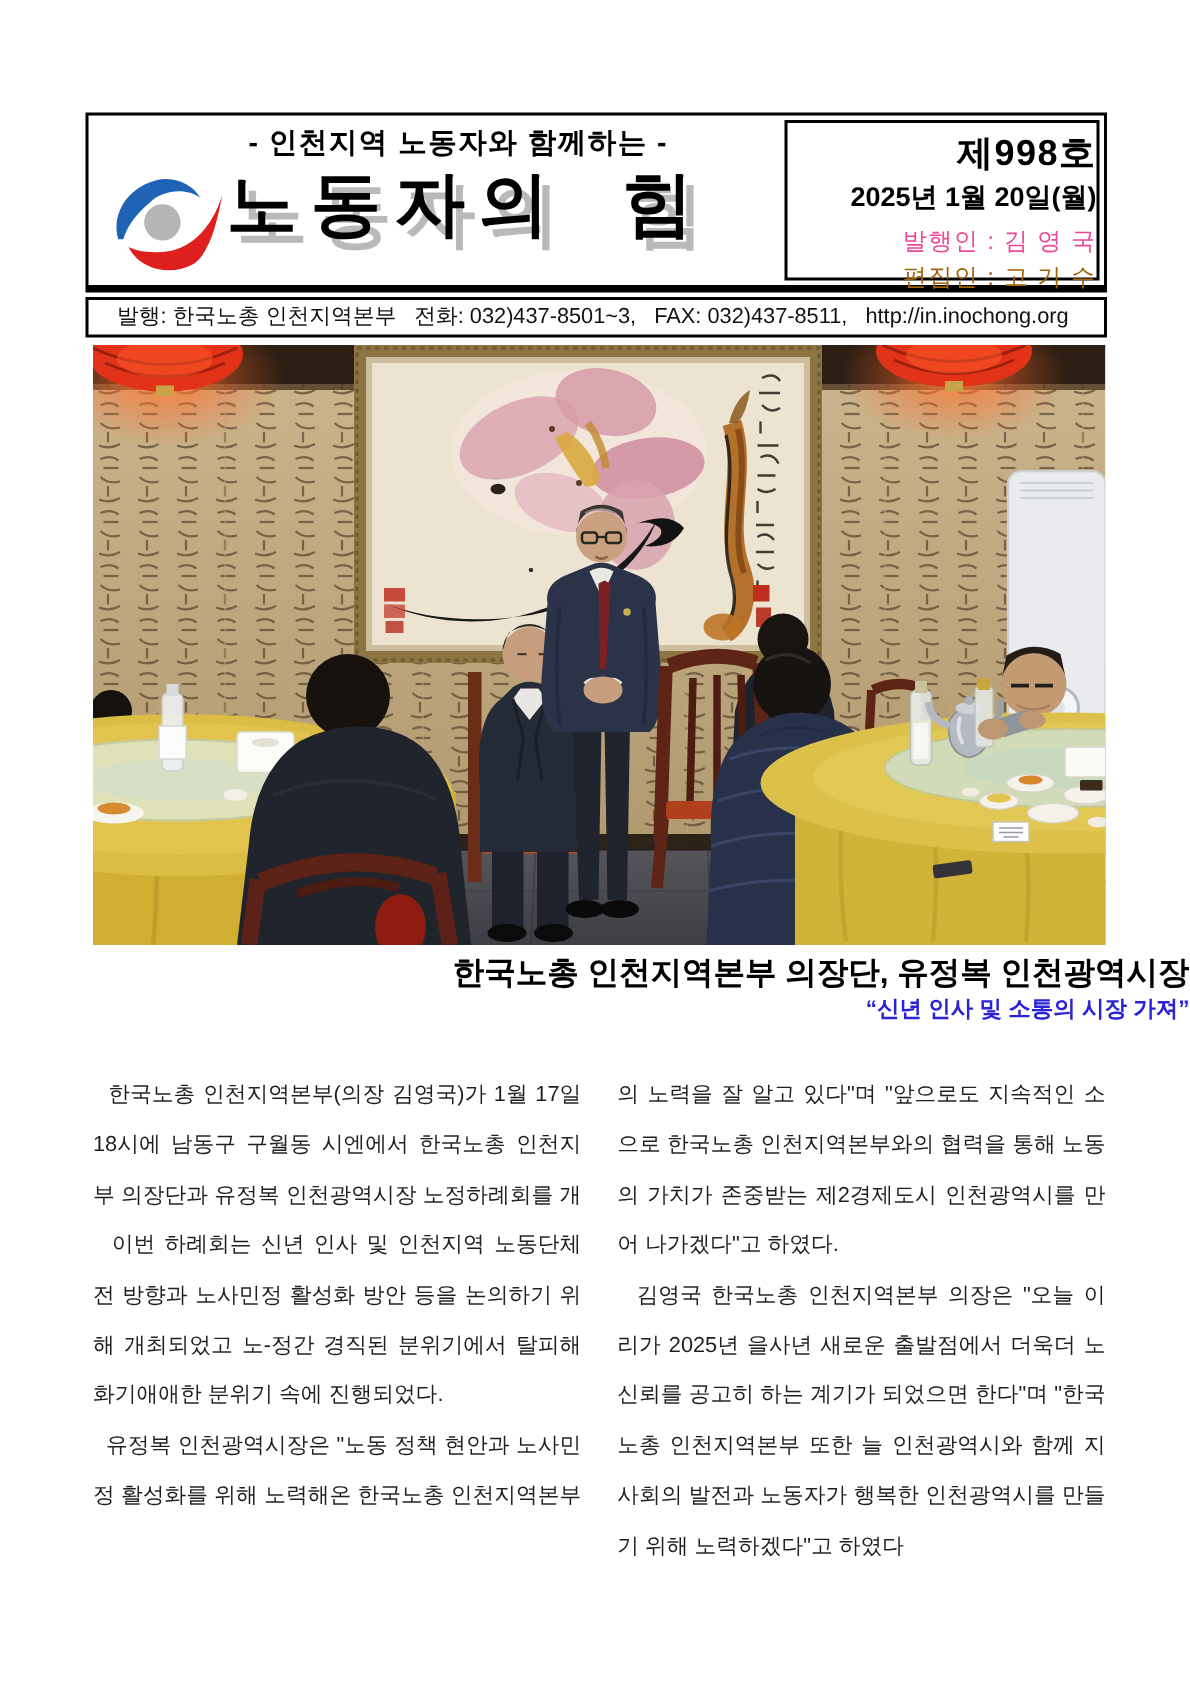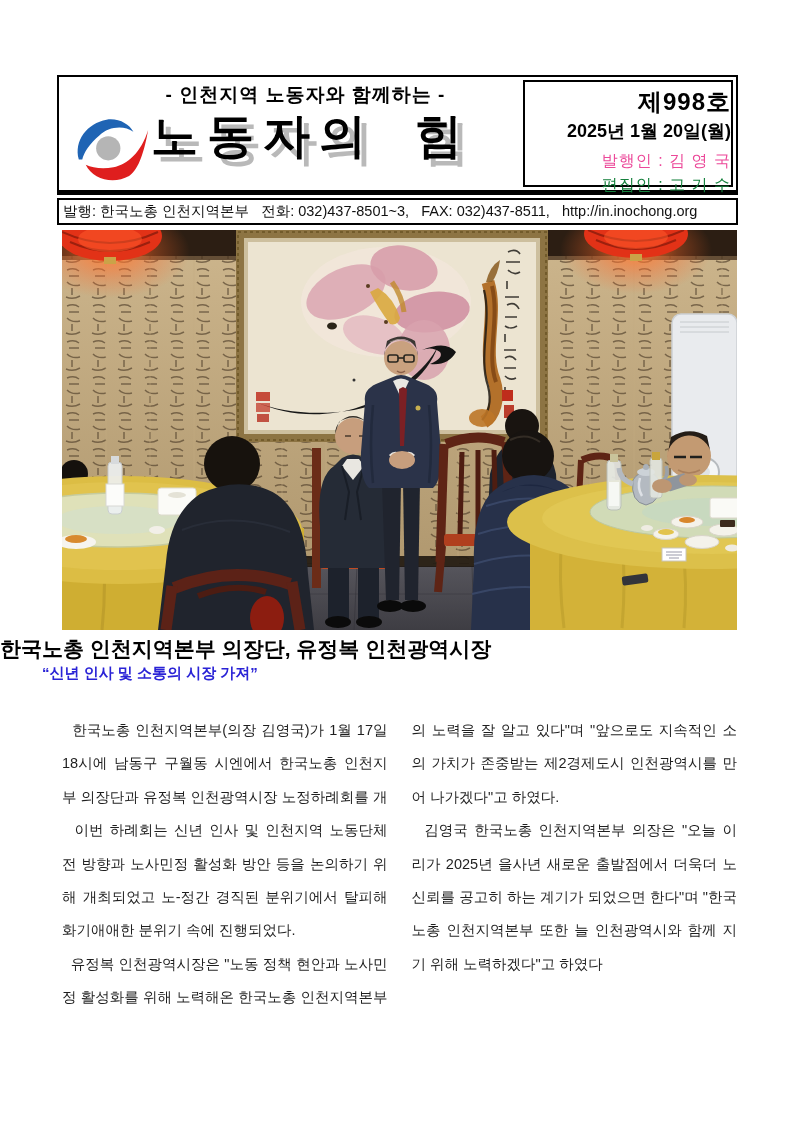--- a/index.html
+++ b/index.html
@@ -12,33 +12,33 @@
   .mh-left { position:absolute; left:0; top:0; bottom:0; right:184px; }
   .tagline { margin-top:5px; text-align:center; font-size:19px; font-weight:700; letter-spacing:1px; }
   .logo { position:absolute; left:6px; top:34px; width:90px; height:78px; }
   .title { position:absolute; left:92px; top:28px; font-size:47px; font-weight:900; white-space:nowrap;
            letter-spacing:9px; word-spacing:18px; text-shadow:7px 7px 0 #b9b9b9; }
   .mh-right { position:absolute; right:3px; top:3px; bottom:3px; width:210px; border:2px solid #000;
               box-sizing:border-box; text-align:right; background:#fff; }
   .issue { font-size:24px; font-weight:800; margin-top:4px; letter-spacing:1px; }
   .mdate { font-size:18px; font-weight:700; margin-top:1px; }
   .pub { font-size:16px; margin-top:8px; letter-spacing:1px; color:#ec4899; }
-  .ed  { font-size:16px; margin-top:3px; letter-spacing:1px; color:#15803d; }
+  .ed  { font-size:16px; margin-top:3px; letter-spacing:1px; color:#a16207; }
 
   
   .infobar { position:absolute; left:57px; top:198px; width:681px; height:27px; border:2px solid #000;
-             box-sizing:border-box; font-size:14.5px; line-height:22px; padding-left:4px;
+             box-sizing:border-box; font-size:14.5px; line-height:22px; padding-left:19px;
              white-space:pre; overflow:hidden; color:#111; }
 
   
   .photo { position:absolute; left:62px; top:230px; width:675px; height:400px; overflow:hidden; }
   .photo svg { display:block; }
 
   
-  .headline { position:absolute; left:0; top:636px; width:100%; text-align:left; }
+  .headline { position:absolute; left:0; top:636px; width:100%; text-align:right; }
   .hl1 { font-size:21px; font-weight:900; line-height:25px; }
   .hl2 { font-size:21px; font-weight:900; line-height:24px; }
   .hlsub { font-size:15px; font-weight:800; color:#2a23d6; line-height:20px; margin-top:2px;padding-left:42px; }
 
   
   .article { position:absolute; left:62px; top:714px; width:675px; display:flex; gap:24px; }
   .col { flex:1; min-width:0; }
   .tl { font-size:14.5px; line-height:33.4px; height:33.4px; color:#1f1f1f; overflow:hidden;
         text-align:justify; text-align-last:justify; white-space:pre-wrap; }
   .tl.noj { text-align-last:auto; }
@@ -355,23 +355,25 @@
       <div class="tl">부 의장단과 유정복 인천광역시장 노정하례회를 개최</div>
       <div class="tl">  이번 하례회는 신년 인사 및 인천지역 노동단체 발</div>
       <div class="tl">전 방향과 노사민정 활성화 방안 등을 논의하기 위</div>
       <div class="tl">해 개최되었고 노-정간 경직된 분위기에서 탈피해</div>
       <div class="tl noj">화기애애한 분위기 속에 진행되었다.</div>
       <div class="tl">  유정복 인천광역시장은 "노동 정책 현안과 노사민</div>
       <div class="tl">정 활성화를 위해 노력해온 한국노총 인천지역본부</div>
     </div>
     <div class="col">
       <div class="tl">의 노력을 잘 알고 있다"며 "앞으로도 지속적인 소통</div>
+      <div class="tl">으로 한국노총 인천지역본부와의 협력을 통해 노동</div>
       <div class="tl">의 가치가 존중받는 제2경제도시 인천광역시를 만들</div>
       <div class="tl noj">어 나가겠다"고 하였다.</div>
       <div class="tl">  김영국 한국노총 인천지역본부 의장은 "오늘 이 자</div>
       <div class="tl">리가 2025년 을사년 새로운 출발점에서 더욱더 노정</div>
       <div class="tl">신뢰를 공고히 하는 계기가 되었으면 한다"며 "한국</div>
       <div class="tl">노총 인천지역본부 또한 늘 인천광역시와 함께 지역</div>
+      <div class="tl">사회의 발전과 노동자가 행복한 인천광역시를 만들</div>
       <div class="tl noj">기 위해 노력하겠다"고 하였다</div>
     </div>
   </div>
 
 </div>
 
 </body></html>

